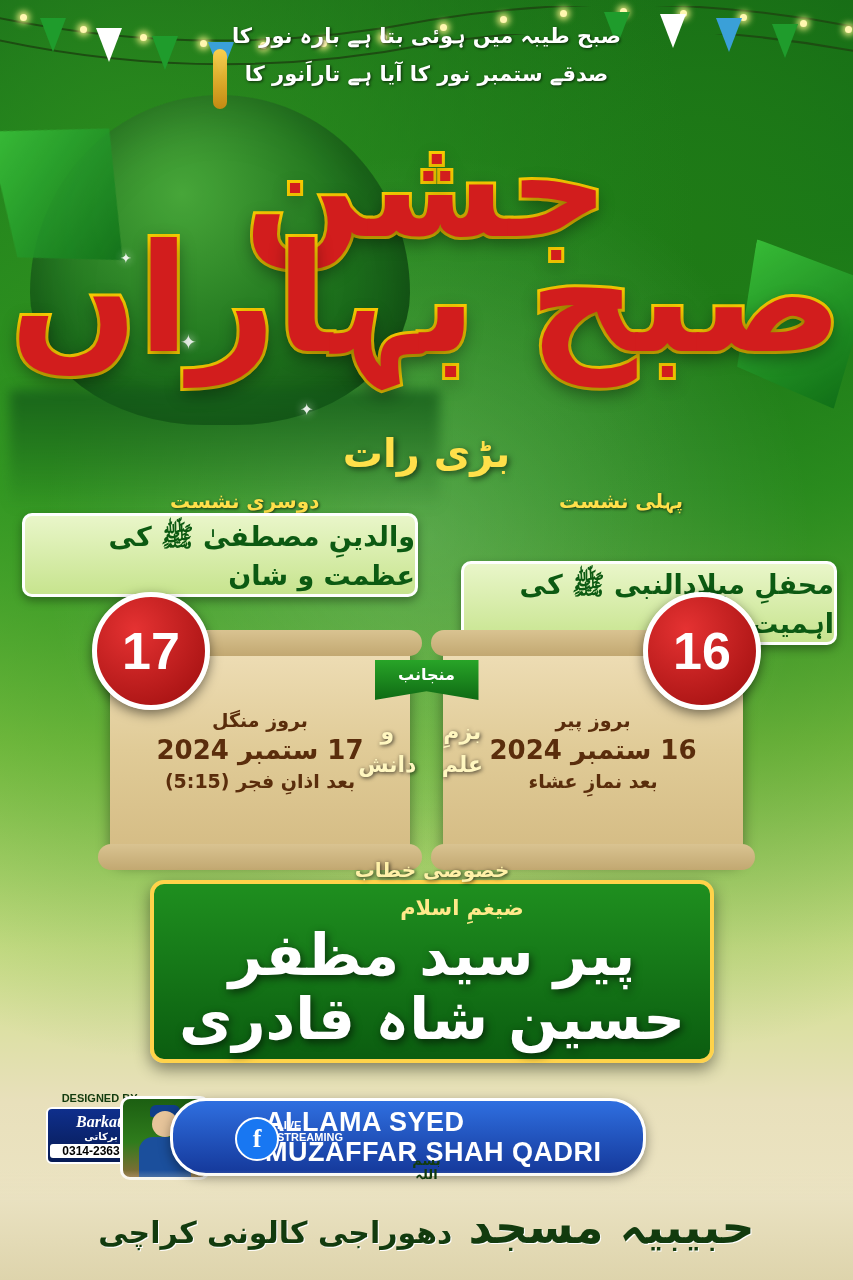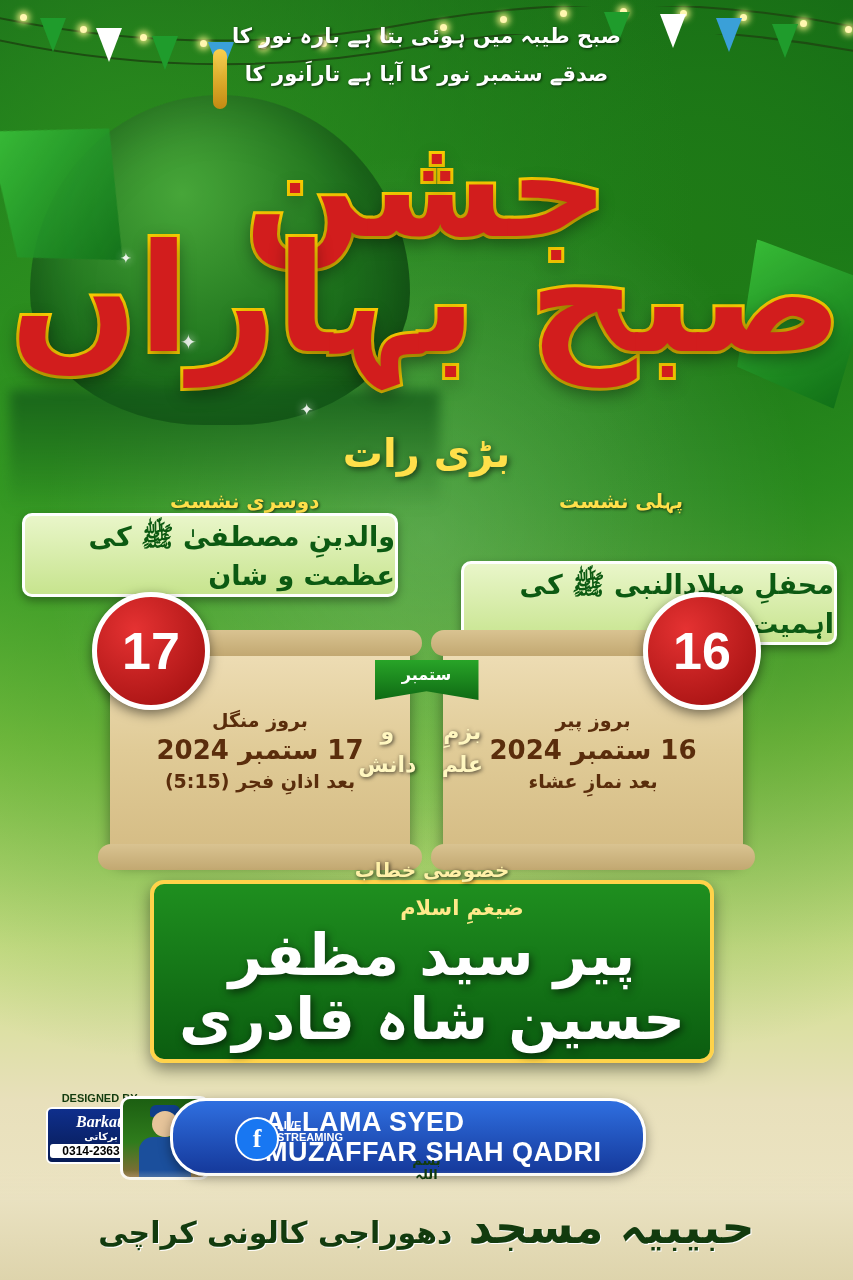--- a/index.html
+++ b/index.html
@@ -77,21 +77,21 @@
   .sessions{position:absolute;top:495px;left:0;width:853px;height:120px;}
   .sess{
     position:absolute;top:18px;width:370px;height:78px;
     background:linear-gradient(180deg,#e9f6c9,#c7e48e);
     border:3px solid #ffffff;border-radius:10px;
     box-shadow:0 4px 10px rgba(0,0,0,.35);
     display:flex;align-items:center;justify-content:center;
     color:#0c5a12;font-size:27px;font-weight:bold;
   }
   .sess.r{right:16px;margin-top:48px;}
-  .sess.l{left:22px;}
+  .sess.l{left:22px;padding-left:20px;}
   .sesslabel{
     position:absolute;top:-6px;font-size:20px;color:#ffe04a;font-weight:bold;
     text-shadow:1px 1px 3px rgba(0,0,0,.7);
   }
   
   .scroll{
     position:absolute;top:640px;width:300px;height:220px;
     background:linear-gradient(180deg,#efdfb8 0%,#e0cb97 50%,#d4bb83 100%);
     border-radius:14px;
     box-shadow:0 6px 14px rgba(0,0,0,.4);
@@ -287,21 +287,21 @@
 
   <div class="scroll left">
     <div class="datebadge" style="left:-18px;">17</div>
     <div class="scrolltext urdu">
       <span class="sm">بروز منگل</span>
       <span>17 ستمبر 2024</span>
       <span class="sm">بعد اذانِ فجر (5:15)</span>
     </div>
   </div>
 
-  <div class="ribbon urdu">ستمبر</div>
+  <div class="ribbon urdu">منجانب</div>
   <div class="midbanner urdu">
     <span>بزمِ علم</span>
     <span>و دانش</span>
   </div>
 
   <div class="speakerpanel">
     <div class="khitab urdu">خصوصی خطاب</div>
     <div class="zaighamtxt urdu">ضیغمِ اسلام</div>
     <div class="speakername urdu">پیر سید مظفر حسین شاہ قادری</div>
   </div>

